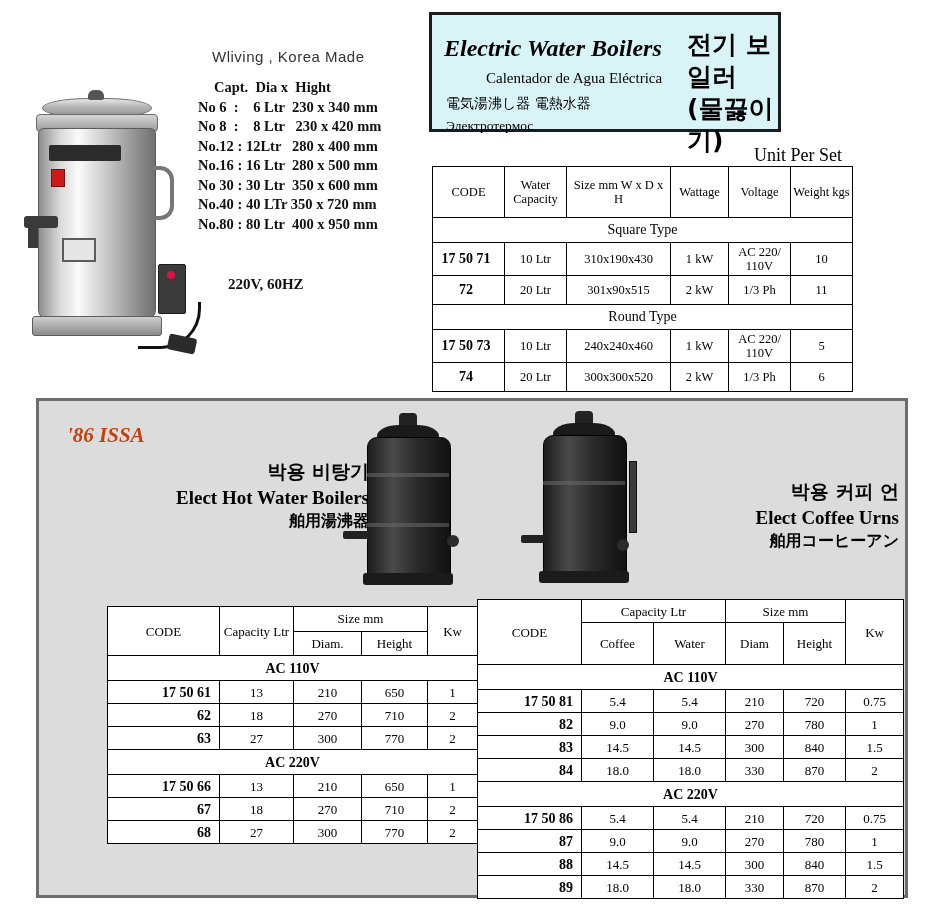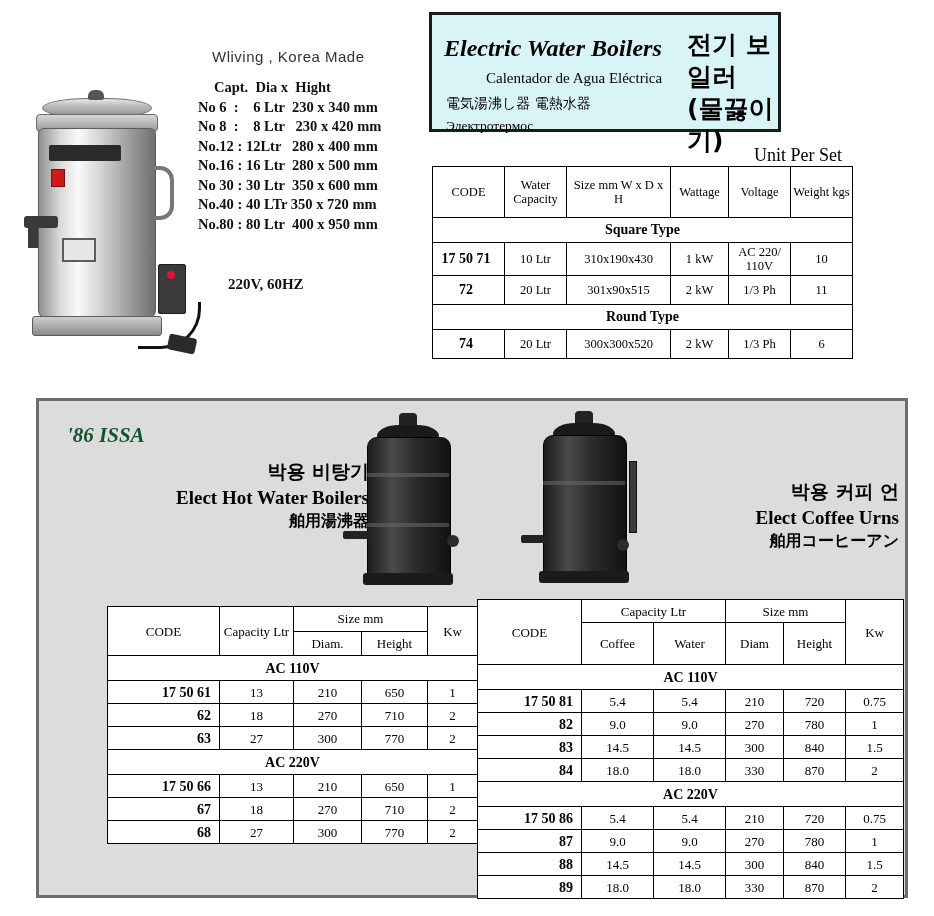--- a/index.html
+++ b/index.html
@@ -288,21 +288,21 @@
     text-align: center;
     vertical-align: middle;
     padding: 2px 1px;
     line-height: 14px;
   }
   #top-table th {
     font-weight: normal;
     height: 46px;
   }
   #top-table .sec-head {
-    font-weight: bold;
+    font-weight: normal;
     font-size: 14px;
     height: 20px;
     margin-top: 32px;
   }
   #top-table .code-cell {
     font-weight: bold;
     font-size: 14px;
     text-align: center;
     padding-right: 6px;
   }
@@ -320,21 +320,21 @@
     box-sizing: border-box;
   }
   #issa-tag {
     position: absolute;
     left: 28px;
     top: 22px;
     font-family: "Liberation Serif", serif;
     font-style: italic;
     font-weight: bold;
     font-size: 21px;
-    color: #14532d;
+    color: #c2410c;
   }
 
   .prod-head {
     position: absolute;
     text-align: right;
     color: #000;
   }
   #left-head { left: 40px; top: 58px; width: 290px; }
   #right-head { left: 590px; top: 78px; width: 270px; }
   .prod-head .ko {
@@ -548,20 +548,28 @@
       <td>20 Ltr</td>
       <td>301x90x515</td>
       <td>2 kW</td>
       <td>1/3 Ph</td>
       <td>11</td>
     </tr>
     <tr>
       <td class="sec-head" colspan="6">Round Type</td>
     </tr>
     <tr class="data-row">
+      <td class="code-cell">17 50 73</td>
+      <td>10 Ltr</td>
+      <td>240x240x460</td>
+      <td>1 kW</td>
+      <td>AC 220/ 110V</td>
+      <td>5</td>
+    </tr>
+    <tr class="data-row">
       <td class="code-cell">74</td>
       <td>20 Ltr</td>
       <td>300x300x520</td>
       <td>2 kW</td>
       <td>1/3 Ph</td>
       <td>6</td>
     </tr>
   </tbody>
 </table>
 

